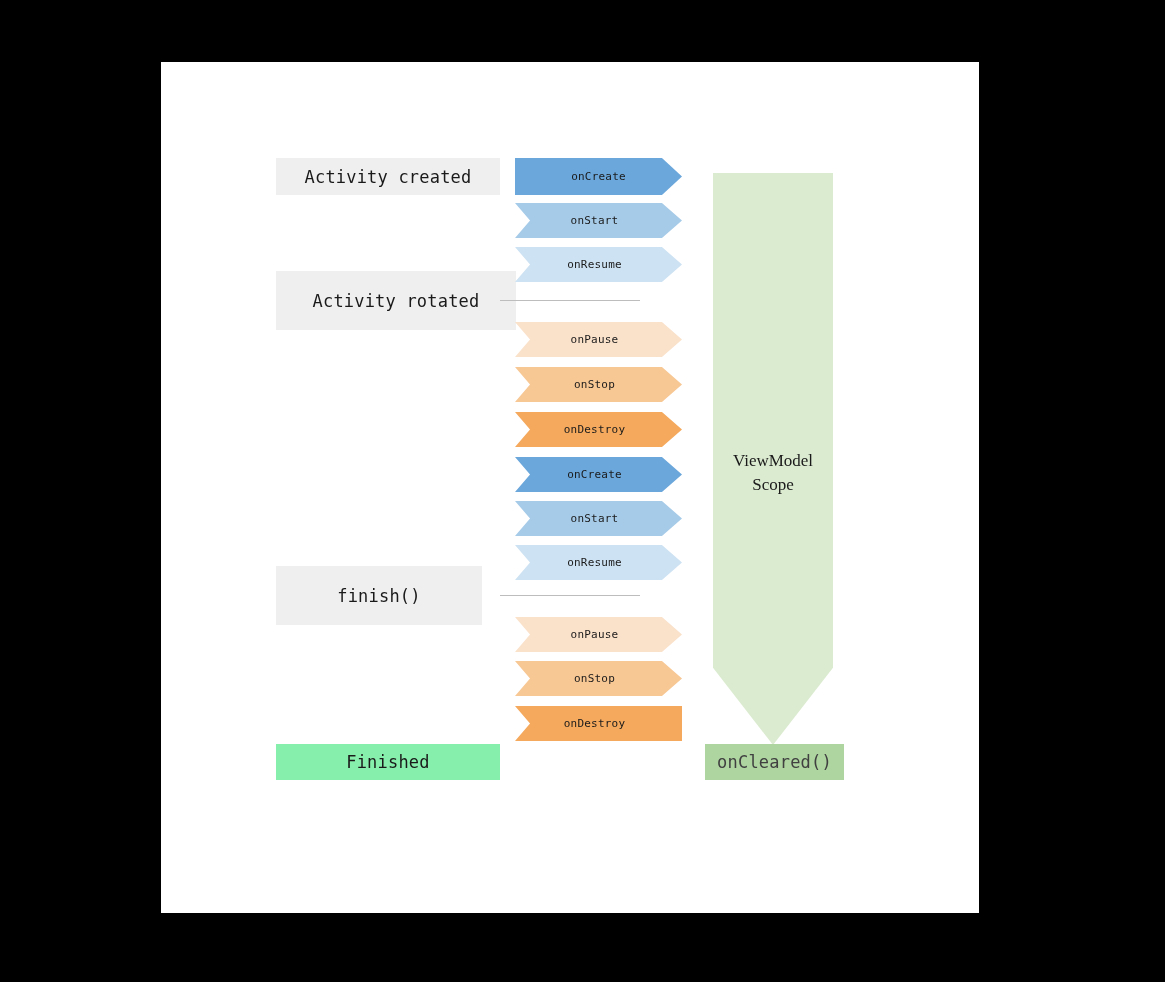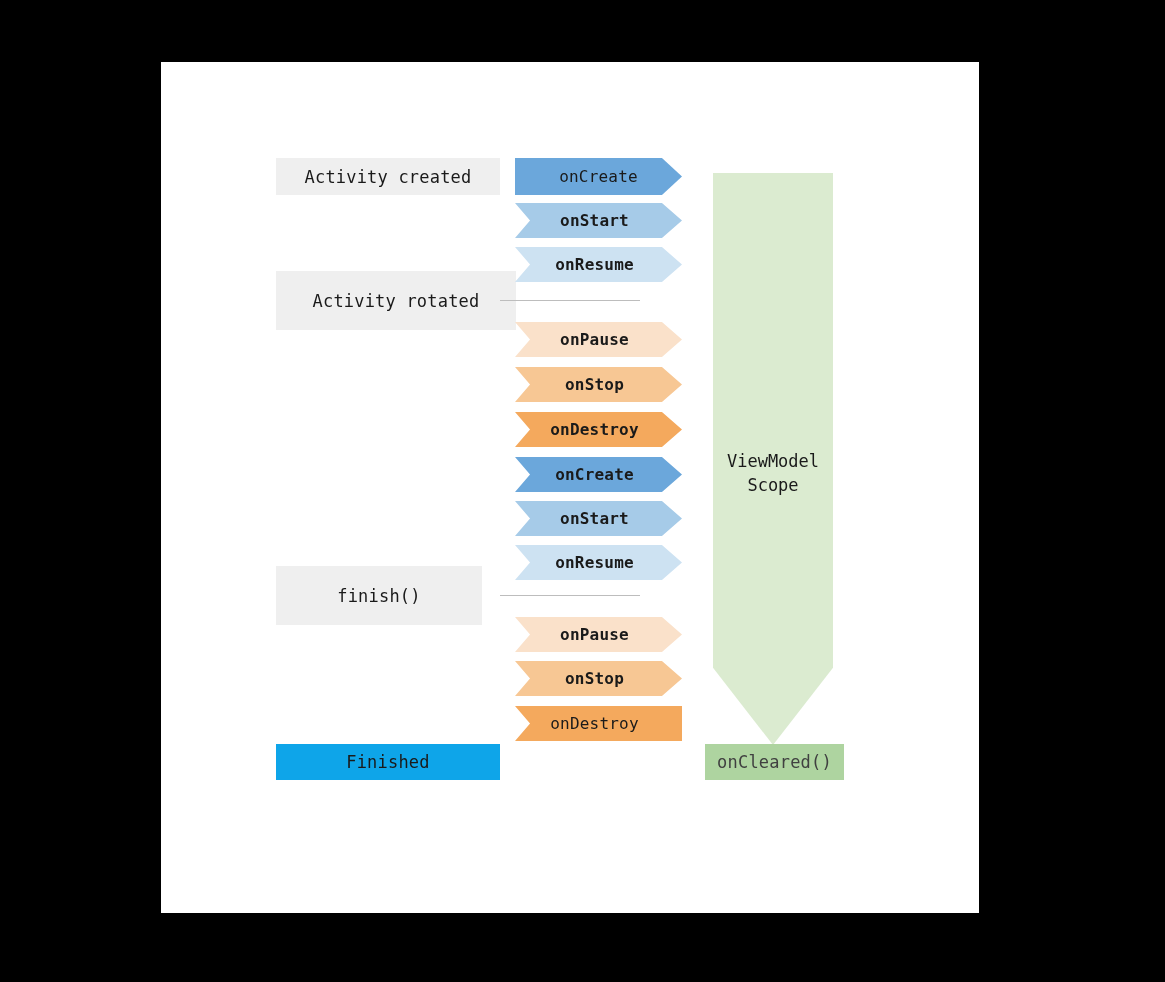--- a/index.html
+++ b/index.html
@@ -45,31 +45,30 @@
     position: absolute;
     height: 1px;
     background: #bdbdbd;
   }
 
   
   .chev {
     position: absolute;
     box-sizing: border-box;
     color: #1a1a1a;
-    font-size: 16px;
+    font-size: 11px;
     letter-spacing: 0.2px;
     display: flex;
     align-items: center;
     justify-content: center;
     white-space: nowrap;
   }
   
   .chev.notch {
     clip-path: polygon(0% 0%, 88% 0%, 100% 50%, 88% 100%, 0% 100%, 9% 50%);
-    font-weight: bold;
   }
   
   .chev.point {
     clip-path: polygon(0% 0%, 88% 0%, 100% 50%, 88% 100%, 0% 100%);
   }
   
   .chev.notch-flat {
     clip-path: polygon(0% 0%, 100% 0%, 100% 100%, 0% 100%, 9% 50%);
   }
   .chev .chev-text {
@@ -79,20 +78,21 @@
 
   
   #scope-arrow {
     position: absolute;
     box-sizing: border-box;
     background: #dbebd0;
     clip-path: polygon(0% 0%, 100% 0%, 100% 86.5%, 50% 100%, 0% 86.5%);
     display: flex;
     align-items: flex-start;
     justify-content: center;
+    font-family: Liberation Serif, serif;
   }
   #scope-arrow .scope-text {
     margin-top: 276px;
     color: #1a1a1a;
     font-size: 17px;
     line-height: 1.42;
     text-align: center;
     white-space: pre;
   }
 
@@ -113,21 +113,21 @@
 <body>
 
 <div id="canvas">
 
   <div id="state-labels-layer">
       <div class="state-label" style="left: 115px; top: 96px; width: 224px; height: 37px; background: rgb(239, 239, 239);">Activity created</div>
       <div class="state-label" style="left: 115px; top: 209px; width: 240px; height: 59px; background: rgb(239, 239, 239);">Activity rotated</div>
       <div class="connector" style="left: 339px; top: 238px; width: 140px; background: rgb(189, 189, 189);"></div>
       <div class="state-label" style="left: 115px; top: 504px; width: 206px; height: 59px; background: rgb(239, 239, 239);">finish()</div>
       <div class="connector" style="left: 339px; top: 533px; width: 140px; background: rgb(189, 189, 189);"></div>
-      <div class="state-label" style="left: 115px; top: 682px; width: 224px; height: 36px; background: #0ea5e9;">Finished</div>
+      <div class="state-label" style="left: 115px; top: 682px; width: 224px; height: 36px; background: #86efac;">Finished</div>
     </div>
 
   <div id="bands-layer">
       <div class="chev point" style="left: 354px; top: 96px; width: 167px; height: 37px; background: rgb(107, 167, 219);">
         <span class="chev-text" style="transform: translateX(0px);">onCreate</span>
       </div>
       <div class="chev notch" style="left: 354px; top: 141px; width: 167px; height: 35px; background: rgb(166, 203, 232);">
         <span class="chev-text">onStart</span>
       </div>
       <div class="chev notch" style="left: 354px; top: 185px; width: 167px; height: 35px; background: rgb(205, 226, 242);">

